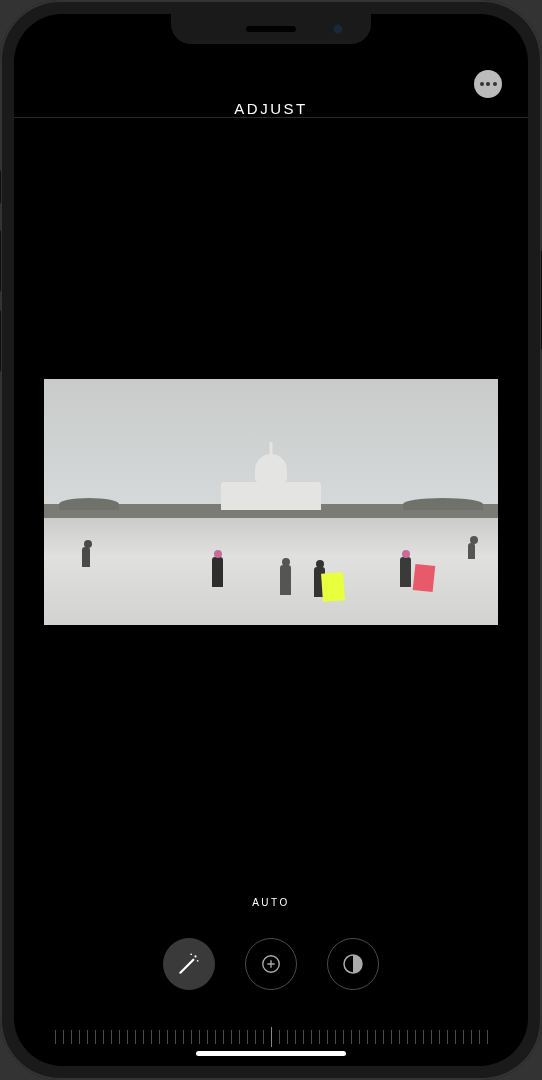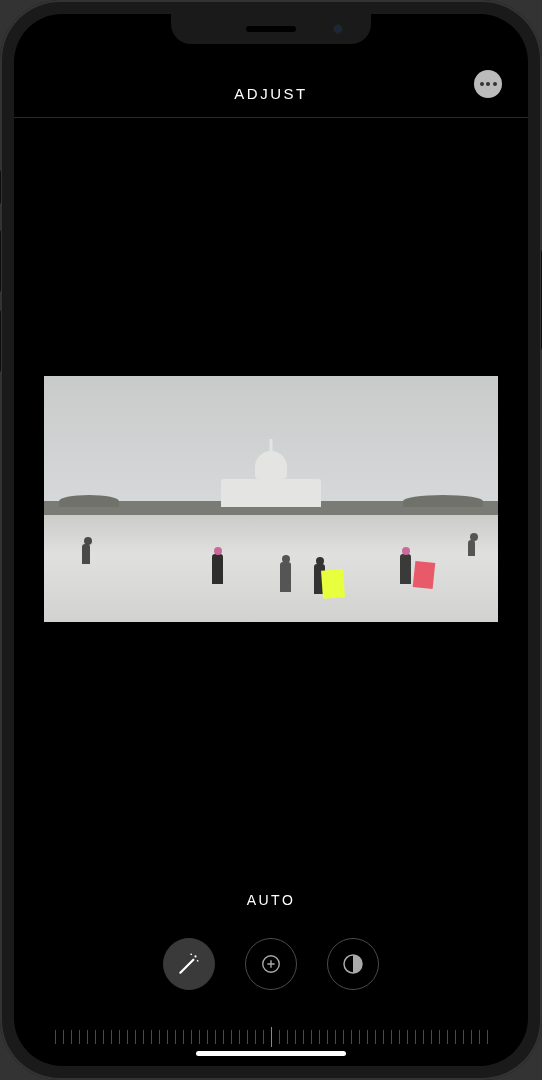--- a/index.html
+++ b/index.html
@@ -60,21 +60,21 @@
       width: 10px;
       height: 10px;
       background: #1a2838;
       border-radius: 50%;
       border: 1px solid #222;
     }
     .header {
       padding-top: 56px;
       display: flex;
       justify-content: center;
-      align-items: center;
+      align-items: flex-end;
       position: relative;
       height: 104px;
       border-bottom: 0.5px solid #2a2a2a;
     }
     .header-title {
       color: #fff;
       font-size: 15px;
       letter-spacing: 2.5px;
       font-weight: 400;
     }
@@ -134,21 +134,21 @@
     .p2 { left:168px; bottom:38px; background:#2e2f2d;} .p2::before{background:#c96a9a;}
     .p3 { left:236px; bottom:30px; background:#555;} .p3::before{background:#555;}
     .p4 { left:270px; bottom:28px; background:#333;} .p4::before{background:#333;}
     .p5 { left:356px; bottom:38px; background:#3a3a38;} .p5::before{background:#c96a9a;}
     .p6 { left:424px; bottom:66px; height:16px; width:7px; background:#555;} .p6::before{background:#555;}
     .sign1 { position:absolute; left:278px; bottom:24px; width:22px; height:28px; background:#e8ff3d; transform:rotate(-4deg);}
     .sign2 { position:absolute; left:370px; bottom:34px; width:20px; height:26px; background:#e85a6a; transform:rotate(6deg);}
     .tool-label {
       text-align: center;
       color: #fff;
-      font-size: 14px;
+      font-size: 10px;
       letter-spacing: 2.5px;
       font-weight: 400;
       padding: 12px 0 30px;
     }
     .adjust-row {
       display: flex;
       justify-content: center;
       gap: 30px;
       padding-bottom: 20px;
     }

